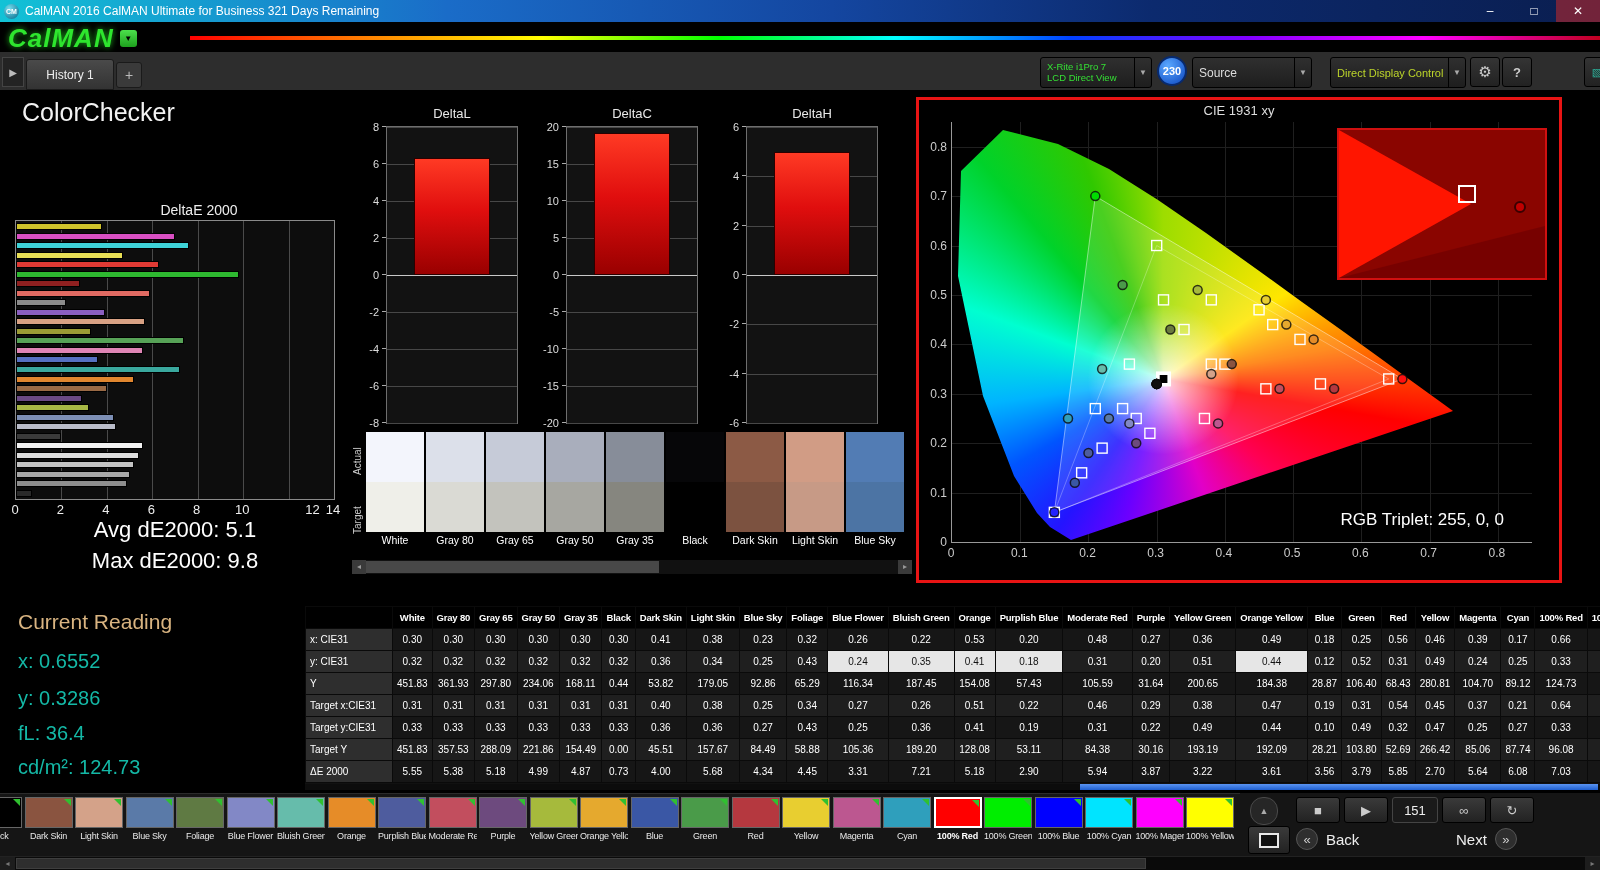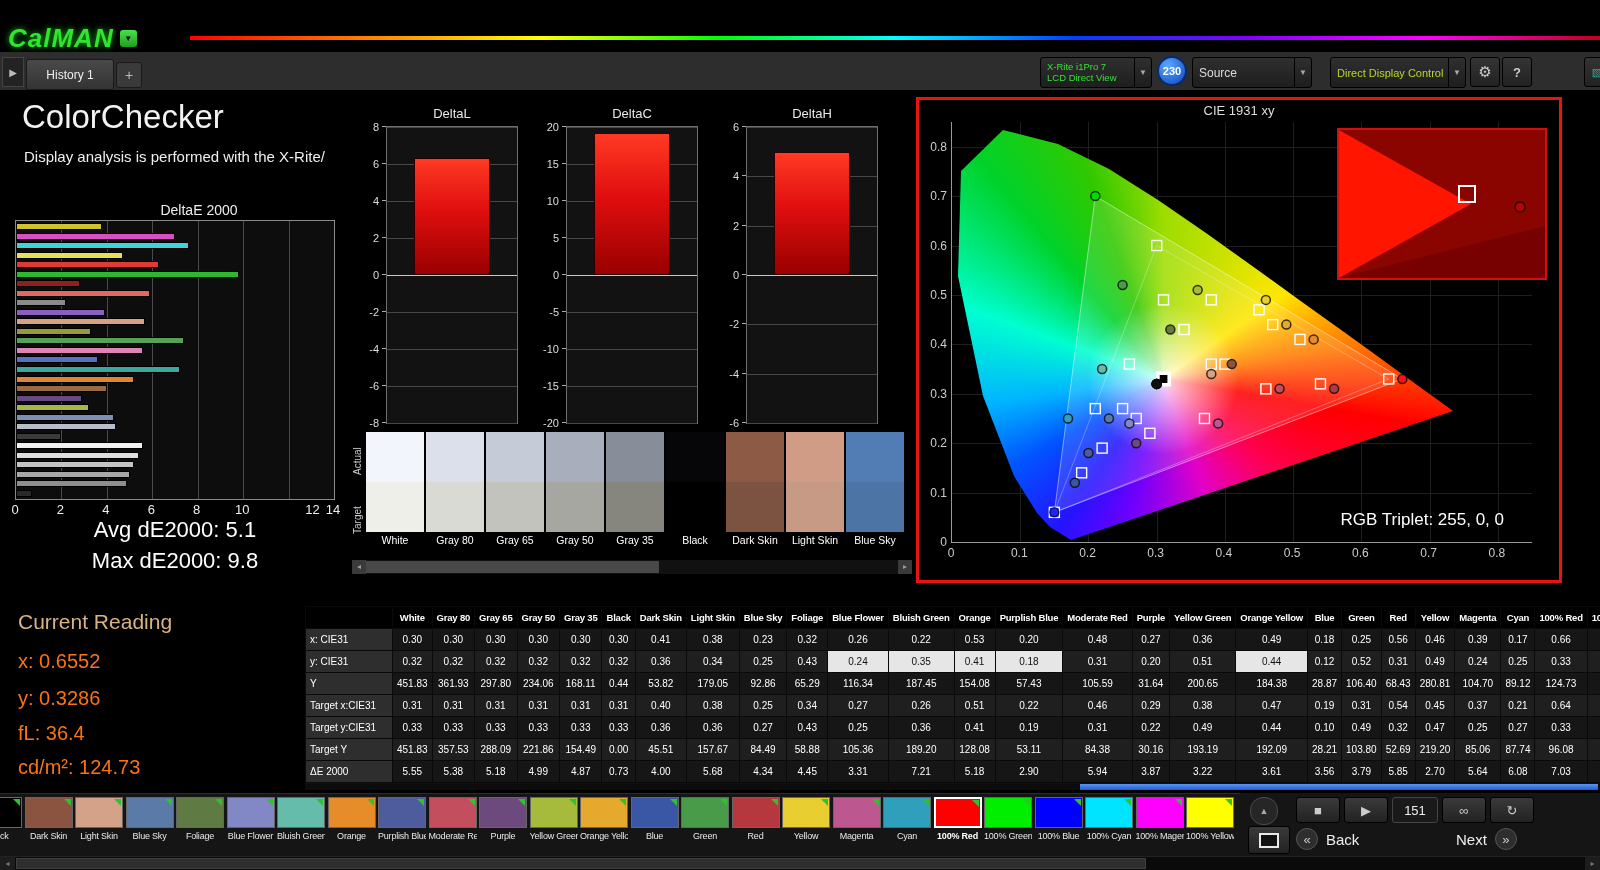--- a/index.html
+++ b/index.html
@@ -45,26 +45,26 @@
     color:#fff;font-size:11px;font-weight:bold;display:flex;align-items:center;justify-content:center;box-sizing:border-box;}
   .dd.source{left:1192px;width:118px;}
   .dd.source .dd-text{font-size:12px;color:#ddd;}
   .dd.ddc{left:1330px;width:134px;}
   .dd.ddc .dd-text{font-size:11px;color:#bcd42a;}
   .sqbtn{position:absolute;top:5px;width:28px;height:28px;background:linear-gradient(#343434,#222);
     border:1px solid #000;border-radius:3px;color:#ccc;display:flex;align-items:center;justify-content:center;font-size:15px;}
   .gear{left:1470px;} .help{left:1502px;font-size:13px;font-weight:bold;}
   .cutbtn{left:1584px;width:24px;color:#2ab8a0;font-size:11px;}
   
-  .page-title{position:absolute;left:22px;top:98px;font-size:33px;color:#f2f2f2;}
+  .page-title{position:absolute;left:22px;top:98px;font-size:25px;color:#f2f2f2;}
   .page-desc{position:absolute;left:24px;top:146px;font-size:15px;color:#eee;line-height:1.45;}
   .avg-line{position:absolute;left:5px;top:517px;width:340px;text-align:center;font-size:22px;color:#fff;}
   .max-line{position:absolute;left:5px;top:548px;width:340px;text-align:center;font-size:22px;color:#fff;}
   .cr-title{position:absolute;left:18px;top:610px;font-size:21px;color:#d9b481;}
-  .cr-line{position:absolute;left:18px;font-size:20px;color:#f97316;}
+  .cr-line{position:absolute;left:18px;font-size:20px;color:#14b8a6;}
   
   .dechart{position:absolute;left:15px;top:202px;width:368px;height:320px;}
   .de-title{text-align:center;font-size:14px;color:#eee;height:16px;}
   .de-plot{position:absolute;left:0;top:18px;width:318px;height:278px;border:1px solid #8a8a8a;background:#0d0d0d;}
   .de-gridline{position:absolute;top:0;bottom:0;width:1px;background:#4a4a4a;}
   .de-bars{position:absolute;left:0;right:0;top:2px;bottom:2px;display:flex;flex-direction:column;justify-content:space-between;}
   .de-row{height:7px;position:relative;}
   .de-bar{position:absolute;left:0;top:0;bottom:0;border:1px solid #000;box-sizing:border-box;}
   .de-xaxis{position:absolute;left:0;top:300px;width:318px;height:16px;font-size:13px;color:#eee;}
   .de-ticklabel{position:absolute;transform:translateX(-50%);}
@@ -151,20 +151,29 @@
   
   .hscroll{position:absolute;left:0;top:856px;width:1600px;height:14px;background:#0a0a0a;border-top:1px solid #222;box-sizing:border-box;}
   .hs-arrow{position:absolute;top:0;width:15px;height:13px;background:#1d1d1d;color:#777;font-size:8px;text-align:center;line-height:13px;}
   .hs-thumb{position:absolute;left:16px;width:1130px;top:1px;height:11px;background:#2e2e2e;border:1px solid #3e3e3e;box-sizing:border-box;}
 </style>
 </head>
 <body>
 
 <div class="screen">
 
+  <div class="titlebar">
+    <span class="cm-icon">CM</span>
+    <span class="title-text">CalMAN 2016 CalMAN Ultimate for Business 321 Days Remaining</span>
+    <span class="win-btns">
+      <span class="wbtn">–</span>
+      <span class="wbtn">□</span>
+      <span class="wbtn close">✕</span>
+    </span>
+  </div>
 
   <div class="logobar">
     <div class="logo">
       <span class="logo-text">CalMAN</span>
       <span class="logo-dd">▼</span>
     </div>
     <div class="rainbow"></div>
   </div>
 
   <div class="tabbar">
@@ -193,21 +202,20 @@
     <div class="sqbtn help">
         <span>?</span>
       </div>
     <div class="sqbtn cutbtn">
         <span>▧</span>
       </div>
   </div>
 
   <div class="page-title">ColorChecker</div>
   <div class="page-desc">
-    <div>Display analysis is performed with the X-Rite/</div>
   </div>
 
   <div class="dechart">
     <div class="de-title">DeltaE 2000</div>
     <div class="de-plot">
       <div>
           <div class="de-gridline" style="left: 14.2857%;"></div>
           <div class="de-gridline" style="left: 28.5714%;"></div>
           <div class="de-gridline" style="left: 42.8571%;"></div>
           <div class="de-gridline" style="left: 57.1429%;"></div>
@@ -796,21 +804,21 @@
             <td>189.20</td>
             <td>128.08</td>
             <td>53.11</td>
             <td>84.38</td>
             <td>30.16</td>
             <td>193.19</td>
             <td>192.09</td>
             <td>28.21</td>
             <td>103.80</td>
             <td>52.69</td>
-            <td>219.20</td>
+            <td>266.42</td>
             <td>85.06</td>
             <td>87.74</td>
             <td>96.08</td>
             <td>323.13</td>
           </tr>
           <tr>
             <th>ΔE 2000</th>
             <td>5.55</td>
             <td>5.38</td>
             <td>5.18</td>

